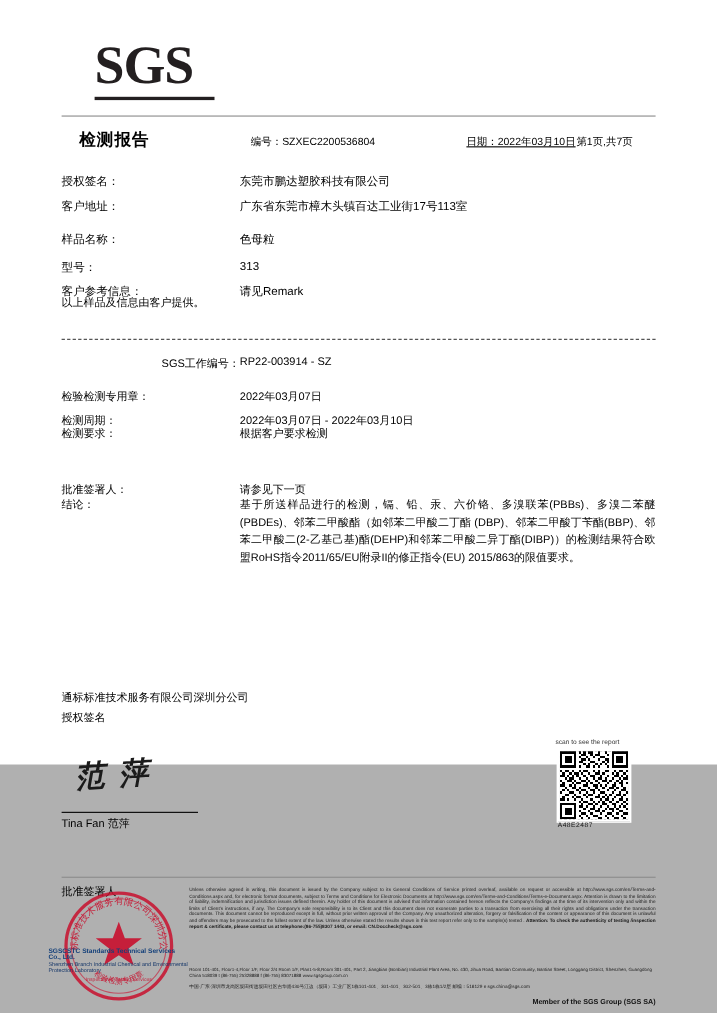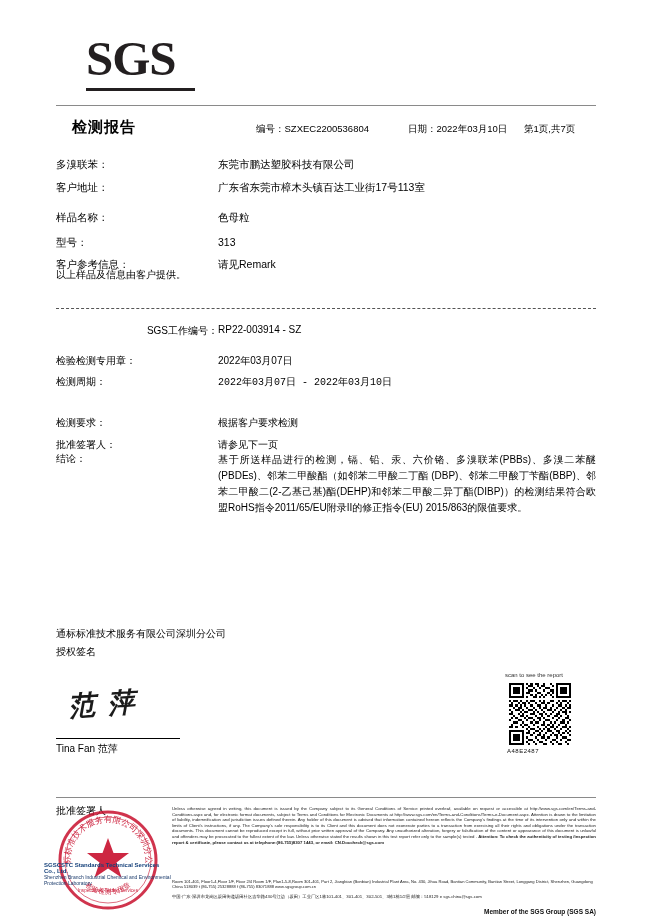--- a/index.html
+++ b/index.html
@@ -9,21 +9,21 @@
   }
   body {
     width: 652px;
     height: 921px;
     font-family: "Liberation Sans", sans-serif;
     overflow: hidden;
   }
   .page {
     position: relative;
     width: 652px;
-    height: 921px;
+    height: 695px;
     background: #ffffff;
     box-sizing: border-box;
   }
 
   
   .logo-wrap {
     position: absolute;
     left: 86px;
     top: 33px;
   }
@@ -61,28 +61,28 @@
     font-weight: bold;
     color: #000;
     letter-spacing: 1px;
   }
   .report-no {
     position: absolute;
     left: 228px;
     top: 123px;
     font-size: 9.5px;
     color: #000;
-    margin-left: 28px;
   }
   .report-date {
     position: absolute;
-    left: 408px;
+    left: 424px;
     top: 123px;
     font-size: 9.5px;
     color: #000;
+    text-decoration: underline;
   }
   .page-no {
     position: absolute;
     left: 524px;
     top: 123px;
     font-size: 9.5px;
     color: #000;
   }
 
   
@@ -303,21 +303,21 @@
   </div>
   <div class="logo-rule"></div>
   <div class="header-rule"></div>
 
   <div class="title">检测报告</div>
   <div class="report-no">编号：SZXEC2200536804</div>
   <div class="report-date">日期：2022年03月10日</div>
   <div class="page-no">第1页,共7页</div>
 
   <div class="field big" style="top:158px;">
-    <span class="lbl">多溴联苯：</span><span class="val">东莞市鹏达塑胶科技有限公司</span>
+    <span class="lbl">授权签名：</span><span class="val">东莞市鹏达塑胶科技有限公司</span>
   </div>
   <div class="field big" style="top:181px;">
     <span class="lbl">客户地址：</span><span class="val">广东省东莞市樟木头镇百达工业街17号113室</span>
   </div>
 
   <div class="field big" style="top:211px;">
     <span class="lbl">样品名称：</span><span class="val">色母粒</span>
   </div>
   <div class="field big" style="top:236px;">
     <span class="lbl">型号：</span><span class="val">313</span>
@@ -328,24 +328,24 @@
   <div class="note" style="top:268px;text-align:center;">以上样品及信息由客户提供。</div>
 
   <div class="dashed" style="top:308px;"></div>
 
   <div class="field" style="top:324px;text-align:right;">
     <span class="lbl">SGS工作编号：</span><span class="val">RP22-003914 - SZ</span>
   </div>
   <div class="field" style="top:354px;">
     <span class="lbl">检验检测专用章：</span><span class="val">2022年03月07日</span>
   </div>
-  <div class="field" style="top:375px;font-family:Liberation Mono, monospace;">
+  <div class="field" style="top:375px;">
     <span class="lbl">检测周期：</span><span class="val">2022年03月07日 - 2022年03月10日</span>
   </div>
-  <div class="field" style="top:416px;font-family:Liberation Serif, serif;">
+  <div class="field" style="top:387px;font-family:Liberation Serif, serif;">
     <span class="lbl">检测要求：</span><span class="val">根据客户要求检测</span>
   </div>
   <div class="field" style="top:438px;">
     <span class="lbl">批准签署人：</span><span class="val">请参见下一页</span>
   </div>
 
   <div class="concl-label">结论：</div>
   <div class="concl-text">基于所送样品进行的检测，镉、铅、汞、六价铬、多溴联苯(PBBs)、多溴二苯醚(PBDEs)、邻苯二甲酸酯（如邻苯二甲酸二丁酯 (DBP)、邻苯二甲酸丁苄酯(BBP)、邻苯二甲酸二(2-乙基己基)酯(DEHP)和邻苯二甲酸二异丁酯(DIBP)）的检测结果符合欧盟RoHS指令2011/65/EU附录II的修正指令(EU) 2015/863的限值要求。</div>
 
   <div class="sig-company">通标标准技术服务有限公司深圳分公司</div>

